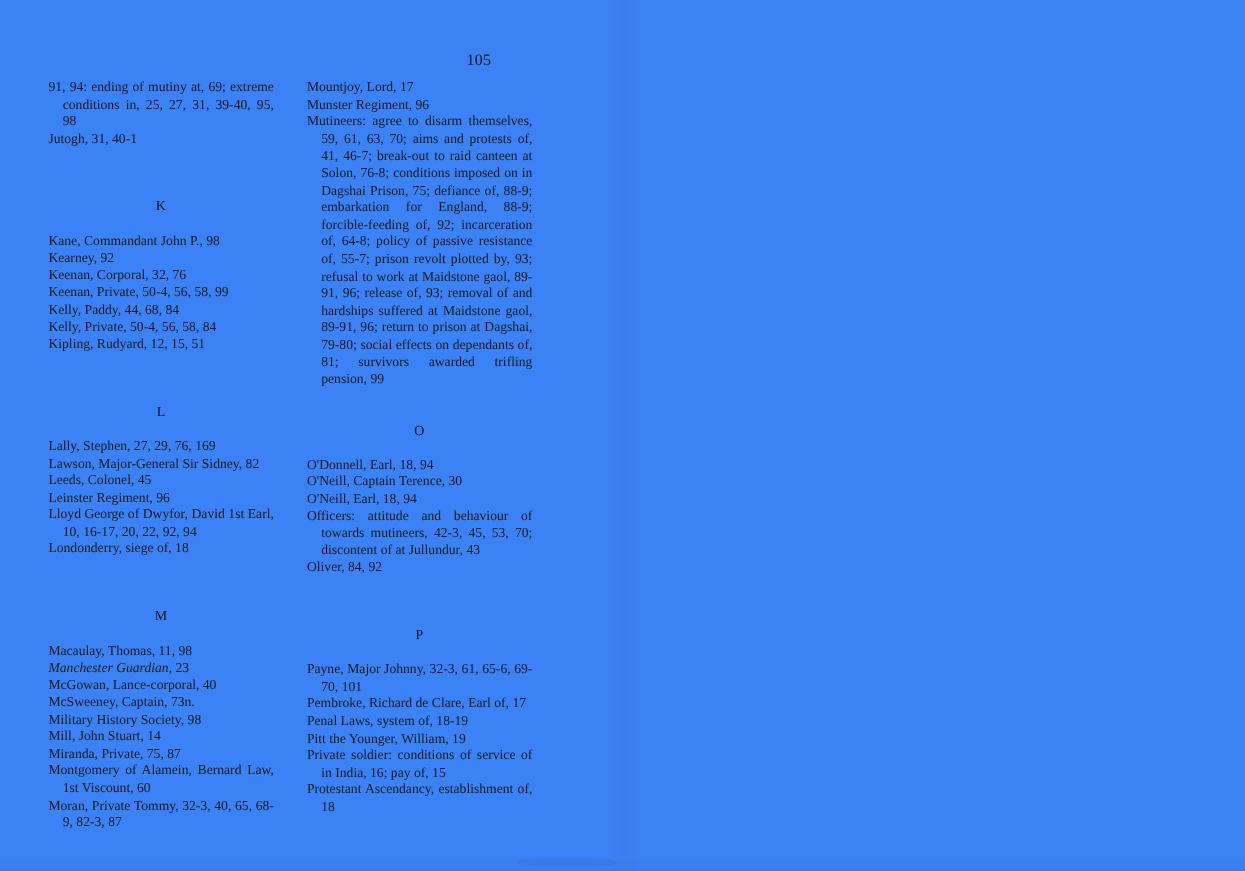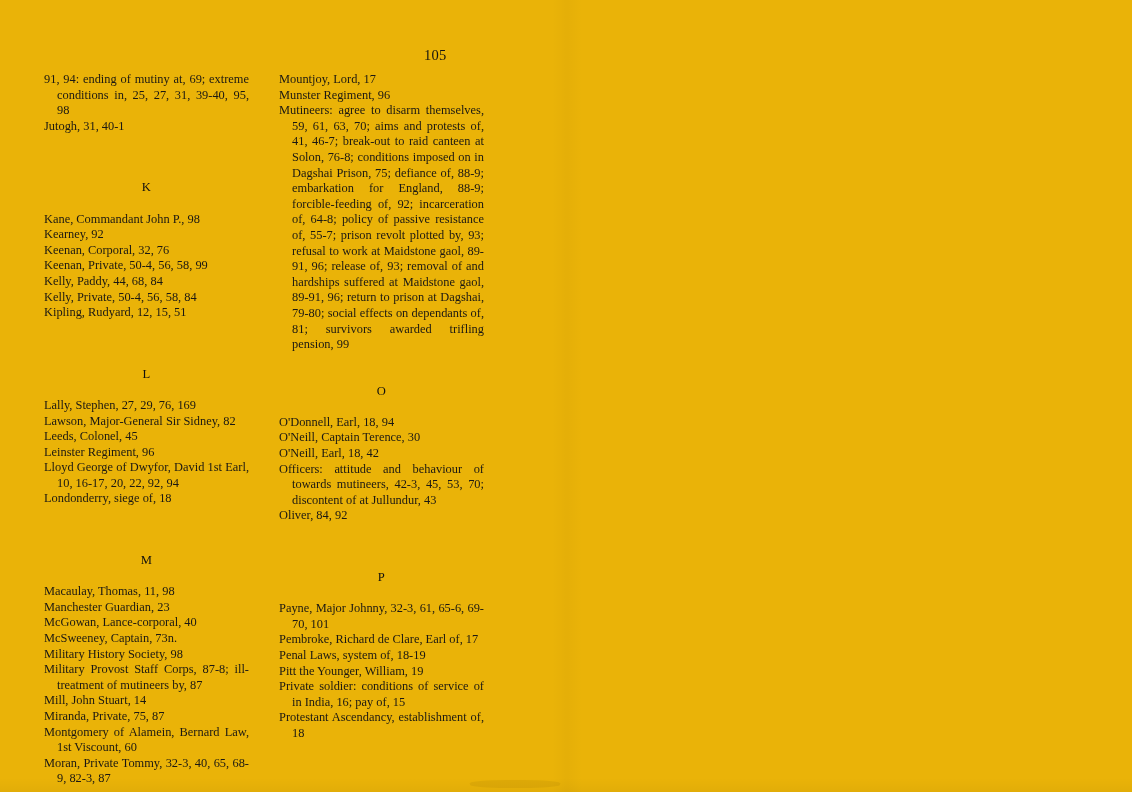--- a/index.html
+++ b/index.html
@@ -14,21 +14,21 @@
     color: #12100e;
     position: relative;
     overflow: hidden;
   }
   .page {
     position: absolute;
     top: 0;
     left: 0;
     width: 1132px;
     height: 792px;
-    background: #eab308;
+    background: #3b82f6;
   }
   .leaf {
     position: absolute;
     top: 0;
     height: 792px;
   }
   .leaf-left { left: 0; width: 566px; }
   .leaf-right { left: 566px; width: 566px; }
 
   .folio {
@@ -67,21 +67,21 @@
   .letter-head {
     font-size: 12.6px;
     line-height: 15.6px;
     text-align: center;
     margin: 0;
     letter-spacing: 0.5px;
   }
   .spacer-sm { height: 15.6px; }
   .spacer-md { height: 31px; }
   .spacer-lg { height: 46px; }
-  .it { }
+  .it { font-style: italic; }
 
   
   .gutter-shade {
     position: absolute;
     top: 0;
     left: 552px;
     width: 30px;
     height: 792px;
     background: linear-gradient(to right, rgba(0,0,0,0.0), rgba(0,0,0,0.025), rgba(0,0,0,0.0));
     pointer-events: none;
@@ -137,36 +137,35 @@
           <p class="entry">Lloyd George of Dwyfor, David 1st Earl, 10, 16-17, 20, 22, 92, 94</p>
           <p class="entry">Londonderry, siege of, 18</p>
           <div class="spacer-lg"></div>
           <div class="letter-head">M</div>
           <div class="spacer-sm"></div>
           <p class="entry">Macaulay, Thomas, 11, 98</p>
           <p class="entry"><span class="it">Manchester Guardian</span>, 23</p>
           <p class="entry">McGowan, Lance-corporal, 40</p>
           <p class="entry">McSweeney, Captain, 73n.</p>
           <p class="entry">Military History Society, 98</p>
-          <p class="entry">Military Provost Staff Corps, 87-8; ill-treatment of mutineers by, 87</p>
           <p class="entry">Mill, John Stuart, 14</p>
           <p class="entry">Miranda, Private, 75, 87</p>
           <p class="entry">Montgomery of Alamein, Bernard Law, 1st Viscount, 60</p>
           <p class="entry">Moran, Private Tommy, 32-3, 40, 65, 68-9, 82-3, 87</p>
         </div>
       <div class="col">
           <p class="entry">Mountjoy, Lord, 17</p>
           <p class="entry">Munster Regiment, 96</p>
           <p class="entry">Mutineers: agree to disarm themselves, 59, 61, 63, 70; aims and protests of, 41, 46-7; break-out to raid canteen at Solon, 76-8; conditions imposed on in Dagshai Prison, 75; defiance of, 88-9; embarkation for England, 88-9; forcible-feeding of, 92; incarceration of, 64-8; policy of passive resistance of, 55-7; prison revolt plotted by, 93; refusal to work at Maidstone gaol, 89-91, 96; release of, 93; removal of and hardships suffered at Maidstone gaol, 89-91, 96; return to prison at Dagshai, 79-80; social effects on dependants of, 81; survivors awarded trifling pension, 99</p>
           <div class="spacer-md"></div>
           <div class="letter-head">O</div>
           <div class="spacer-sm"></div>
           <p class="entry">O'Donnell, Earl, 18, 94</p>
           <p class="entry">O'Neill, Captain Terence, 30</p>
-          <p class="entry">O'Neill, Earl, 18, 42</p>
+          <p class="entry">O'Neill, Earl, 18, 94</p>
           <p class="entry">Officers: attitude and behaviour of towards mutineers, 42-3, 45, 53, 70; discontent of at Jullundur, 43</p>
           <p class="entry">Oliver, 84, 92</p>
           <div class="spacer-lg"></div>
           <div class="letter-head">P</div>
           <div class="spacer-sm"></div>
           <p class="entry">Payne, Major Johnny, 32-3, 61, 65-6, 69-70, 101</p>
           <p class="entry">Pembroke, Richard de Clare, Earl of, 17</p>
           <p class="entry">Penal Laws, system of, 18-19</p>
           <p class="entry">Pitt the Younger, William, 19</p>
           <p class="entry">Private soldier: conditions of service of in India, 16; pay of, 15</p>

